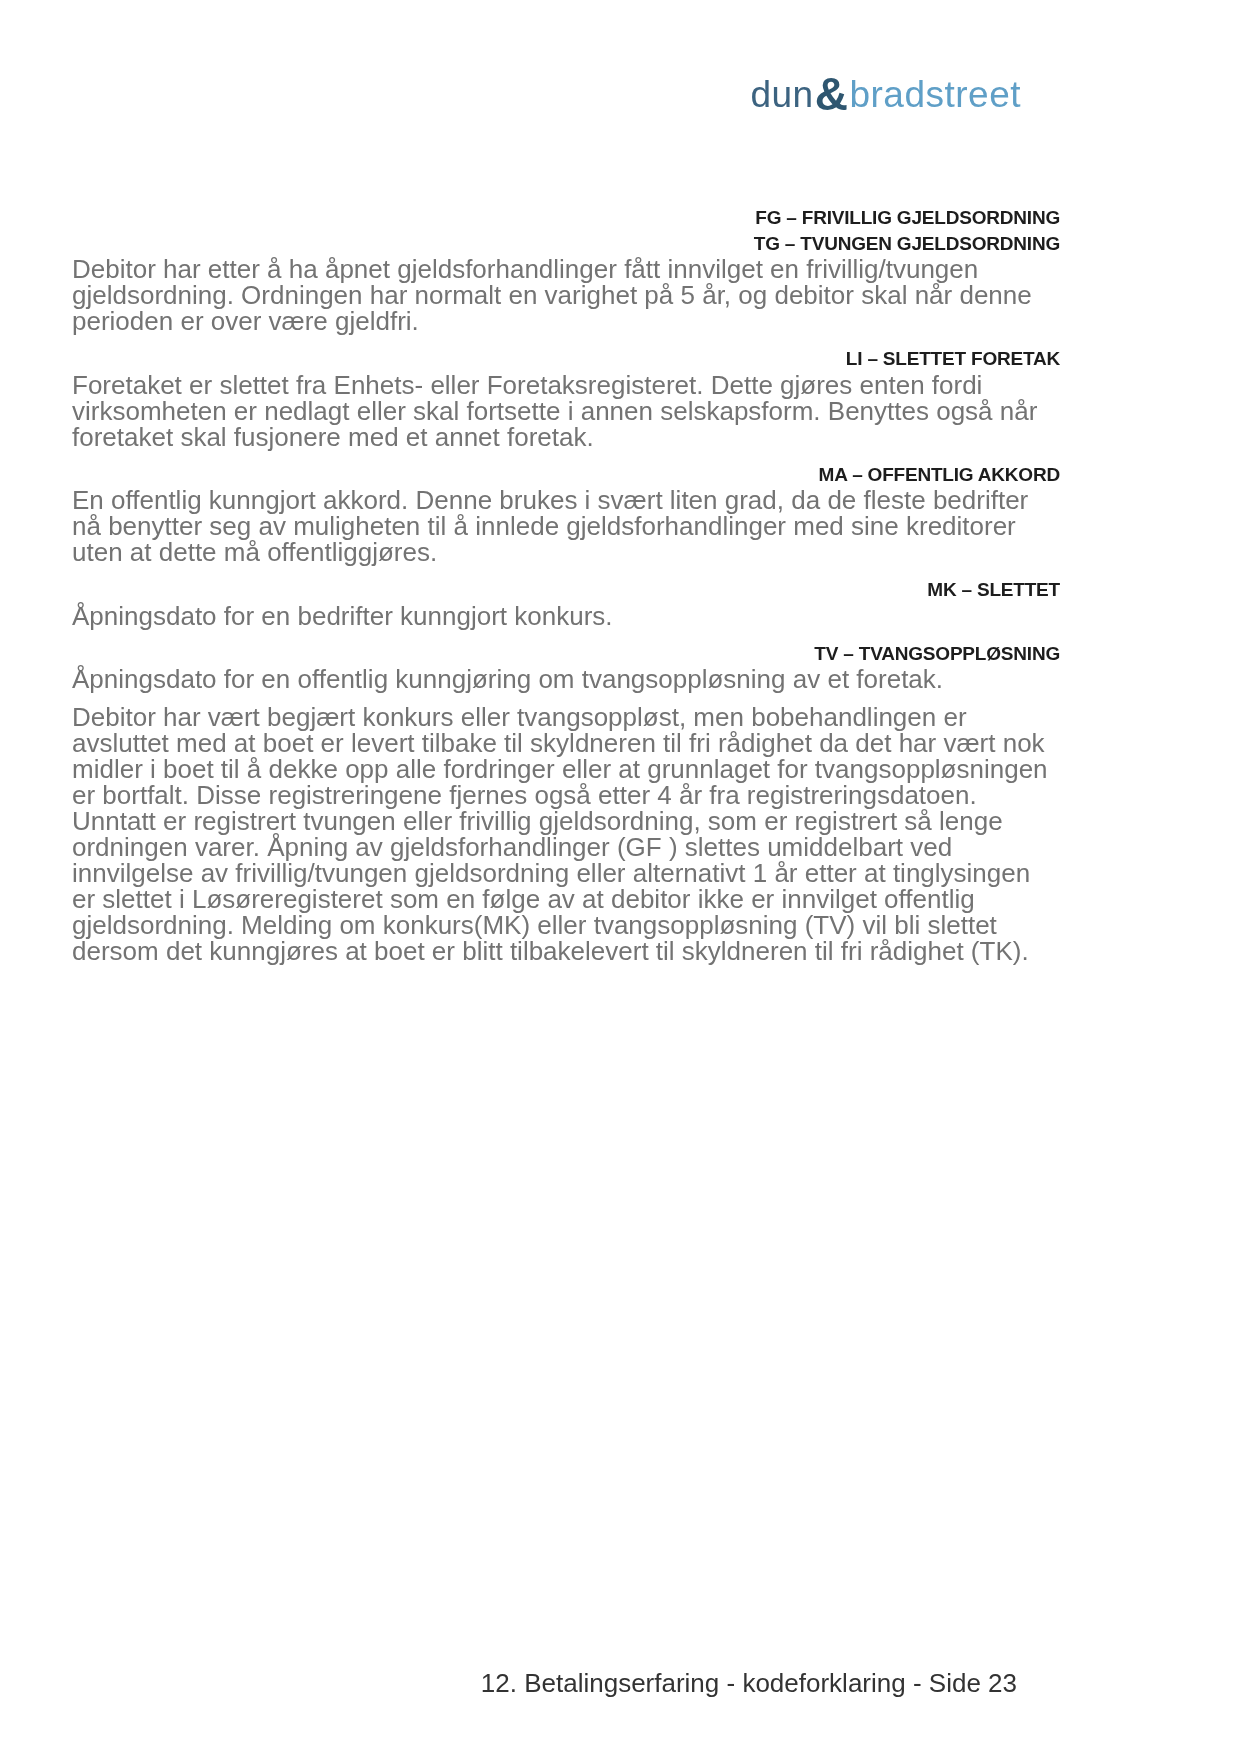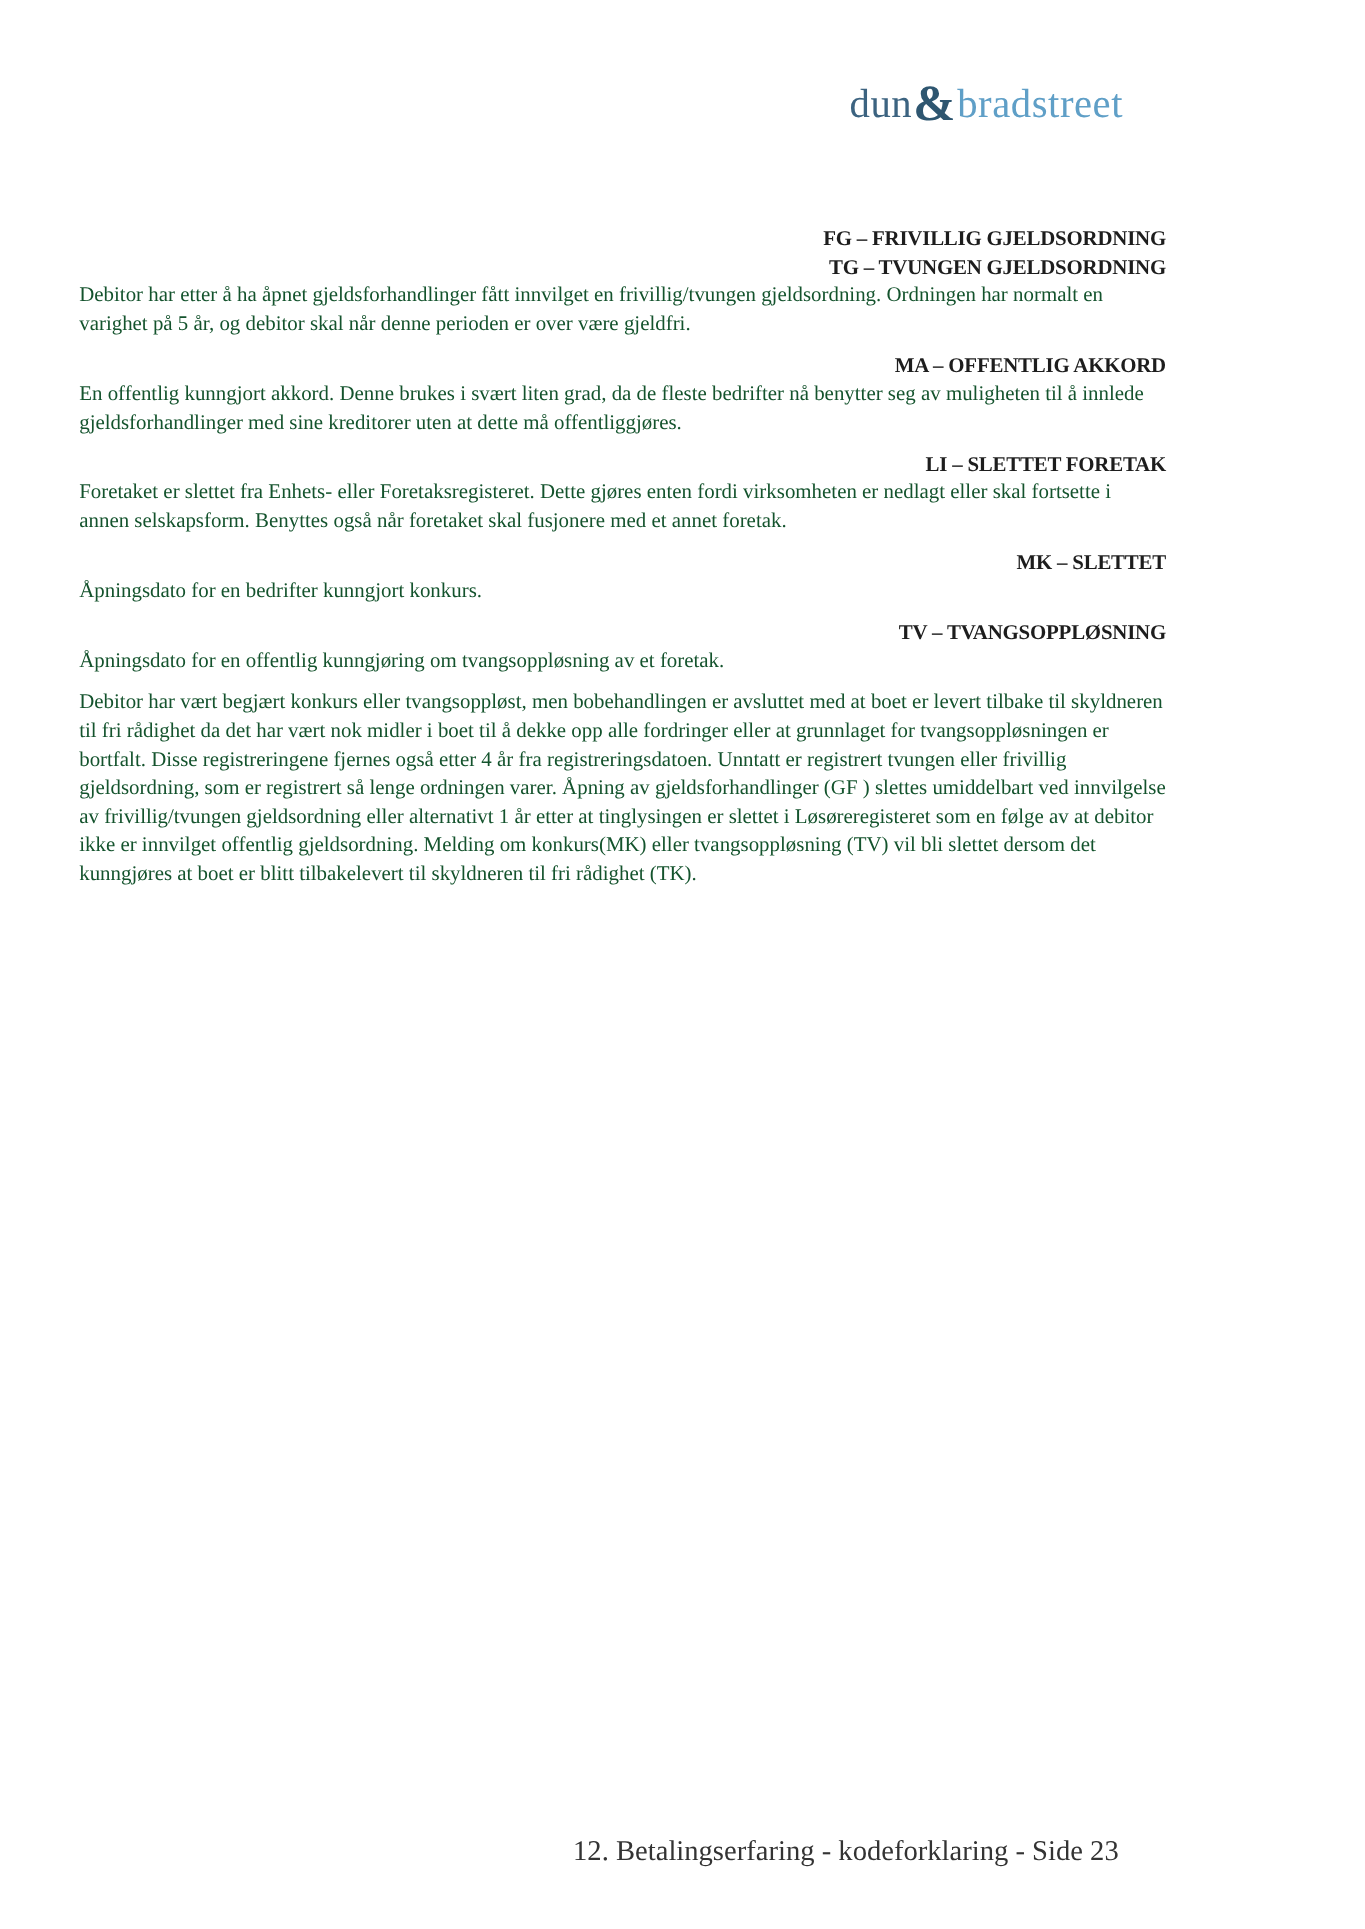--- a/index.html
+++ b/index.html
@@ -5,21 +5,21 @@
   html, body {
     margin: 0;
     padding: 0;
     background: #ffffff;
   }
   .page {
     position: relative;
     width: 1199px;
     height: 1754px;
     background: #ffffff;
-    font-family: Liberation Serif, serif;
+    font-family: Liberation Sans, sans-serif;
     overflow: hidden;
   }
   .logo {
     position: absolute;
     top: 68px;
     right: 178px;
     font-size: 37px;
     font-weight: 400;
     letter-spacing: 0.5px;
     white-space: nowrap;
@@ -46,23 +46,23 @@
     font-size: 19px;
     line-height: 25.5px;
     font-weight: 700;
     color: #1d1d1d;
     letter-spacing: -0.2px;
     font-stretch: condensed;
     text-align: right;
   }
   .section p {
     margin: 0;
-    font-size: 19px;
+    font-size: 26px;
     line-height: 26px;
-    color: #14532d;
+    color: #737373;
   }
   .footer {
     position: absolute;
     right: 182px;
     top: 1668px;
     font-size: 26px;
     color: #333333;
     white-space: nowrap;
   }
 </style>
@@ -77,27 +77,27 @@
 
   <div class="content">
 
     <div class="section">
       <h2>FG – FRIVILLIG GJELDSORDNING</h2>
       <h2>TG – TVUNGEN GJELDSORDNING</h2>
       <p>Debitor har etter å ha åpnet gjeldsforhandlinger fått innvilget en frivillig/tvungen gjeldsordning. Ordningen har normalt en varighet på 5 år, og debitor skal når denne perioden er over være gjeldfri.</p>
     </div>
 
     <div class="section">
-      <h2>MA – OFFENTLIG AKKORD</h2>
-      <p>En offentlig kunngjort akkord. Denne brukes i svært liten grad, da de fleste bedrifter nå benytter seg av muligheten til å innlede gjeldsforhandlinger med sine kreditorer uten at dette må offentliggjøres.</p>
+      <h2>LI – SLETTET FORETAK</h2>
+      <p>Foretaket er slettet fra Enhets- eller Foretaksregisteret. Dette gjøres enten fordi virksomheten er nedlagt eller skal fortsette i annen selskapsform. Benyttes også når foretaket skal fusjonere med et annet foretak.</p>
     </div>
 
     <div class="section">
-      <h2>LI – SLETTET FORETAK</h2>
-      <p>Foretaket er slettet fra Enhets- eller Foretaksregisteret. Dette gjøres enten fordi virksomheten er nedlagt eller skal fortsette i annen selskapsform. Benyttes også når foretaket skal fusjonere med et annet foretak.</p>
+      <h2>MA – OFFENTLIG AKKORD</h2>
+      <p>En offentlig kunngjort akkord. Denne brukes i svært liten grad, da de fleste bedrifter nå benytter seg av muligheten til å innlede gjeldsforhandlinger med sine kreditorer uten at dette må offentliggjøres.</p>
     </div>
 
     <div class="section">
       <h2>MK – SLETTET</h2>
       <p>Åpningsdato for en bedrifter kunngjort konkurs.</p>
     </div>
 
     <div class="section">
       <h2>TV – TVANGSOPPLØSNING</h2>
       <p>Åpningsdato for en offentlig kunngjøring om tvangsoppløsning av et foretak.</p>

